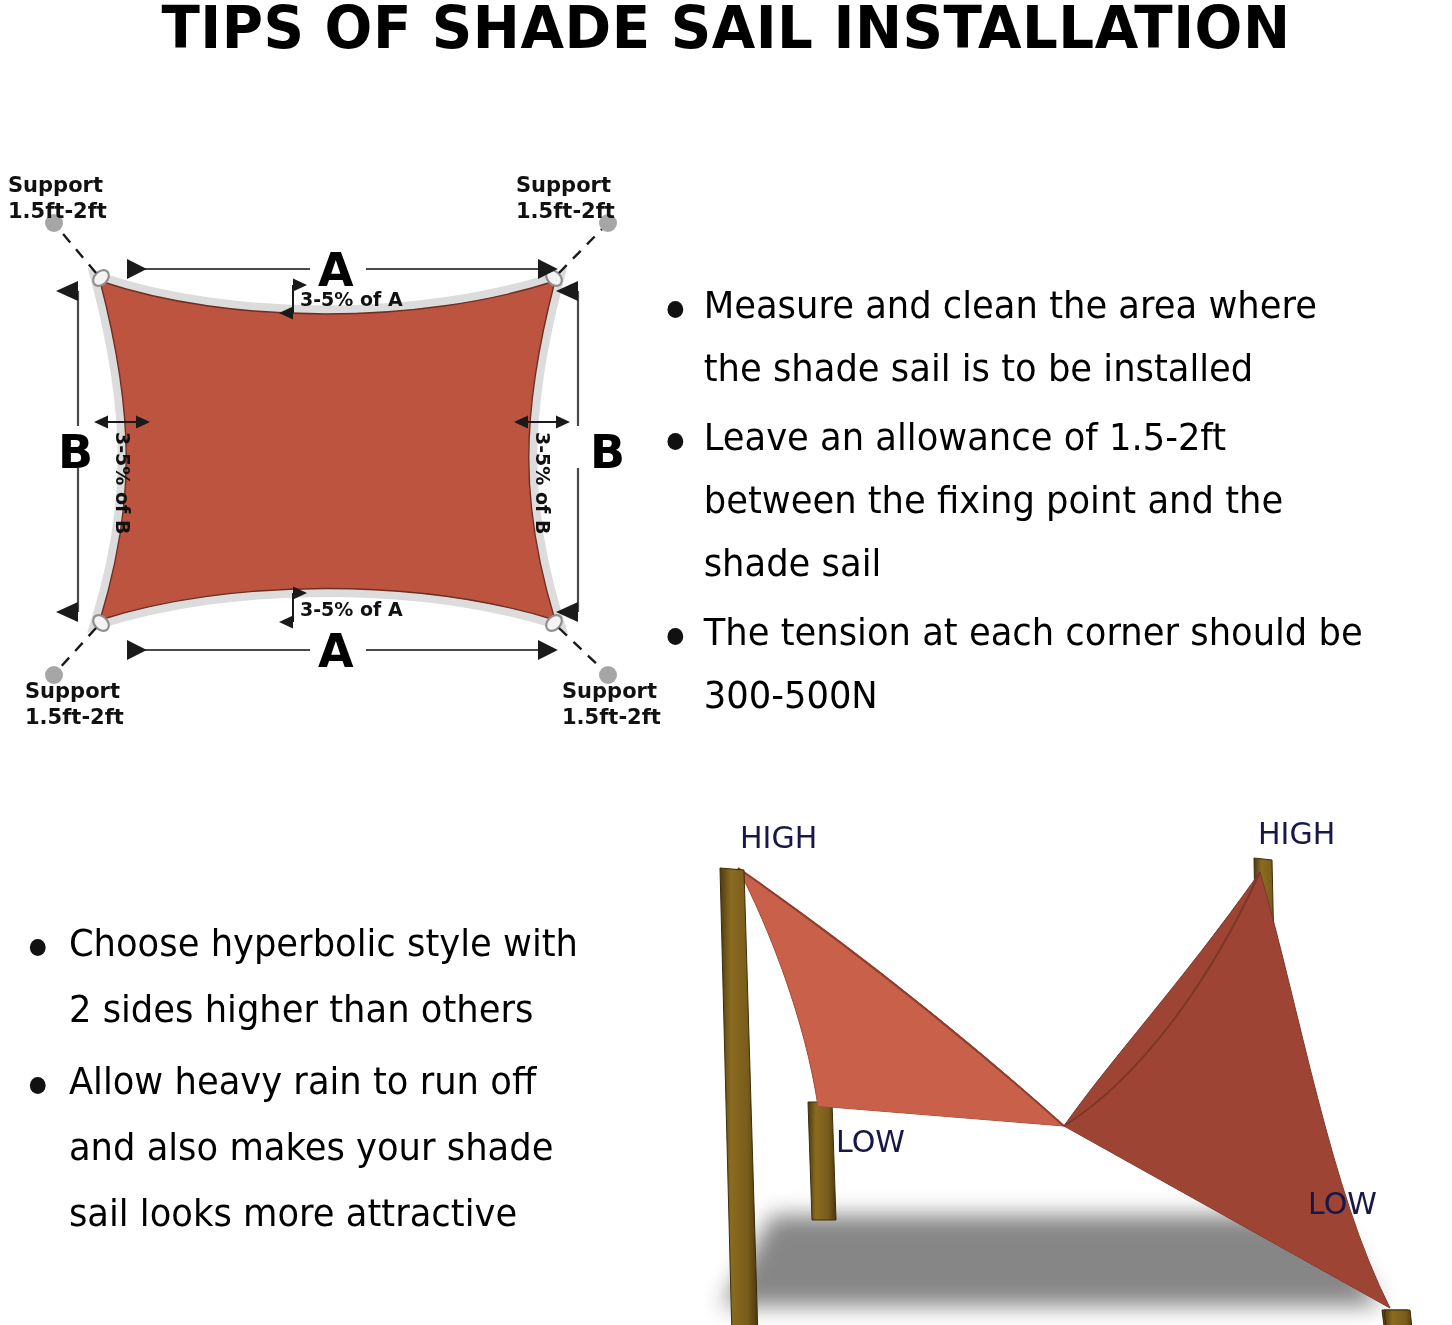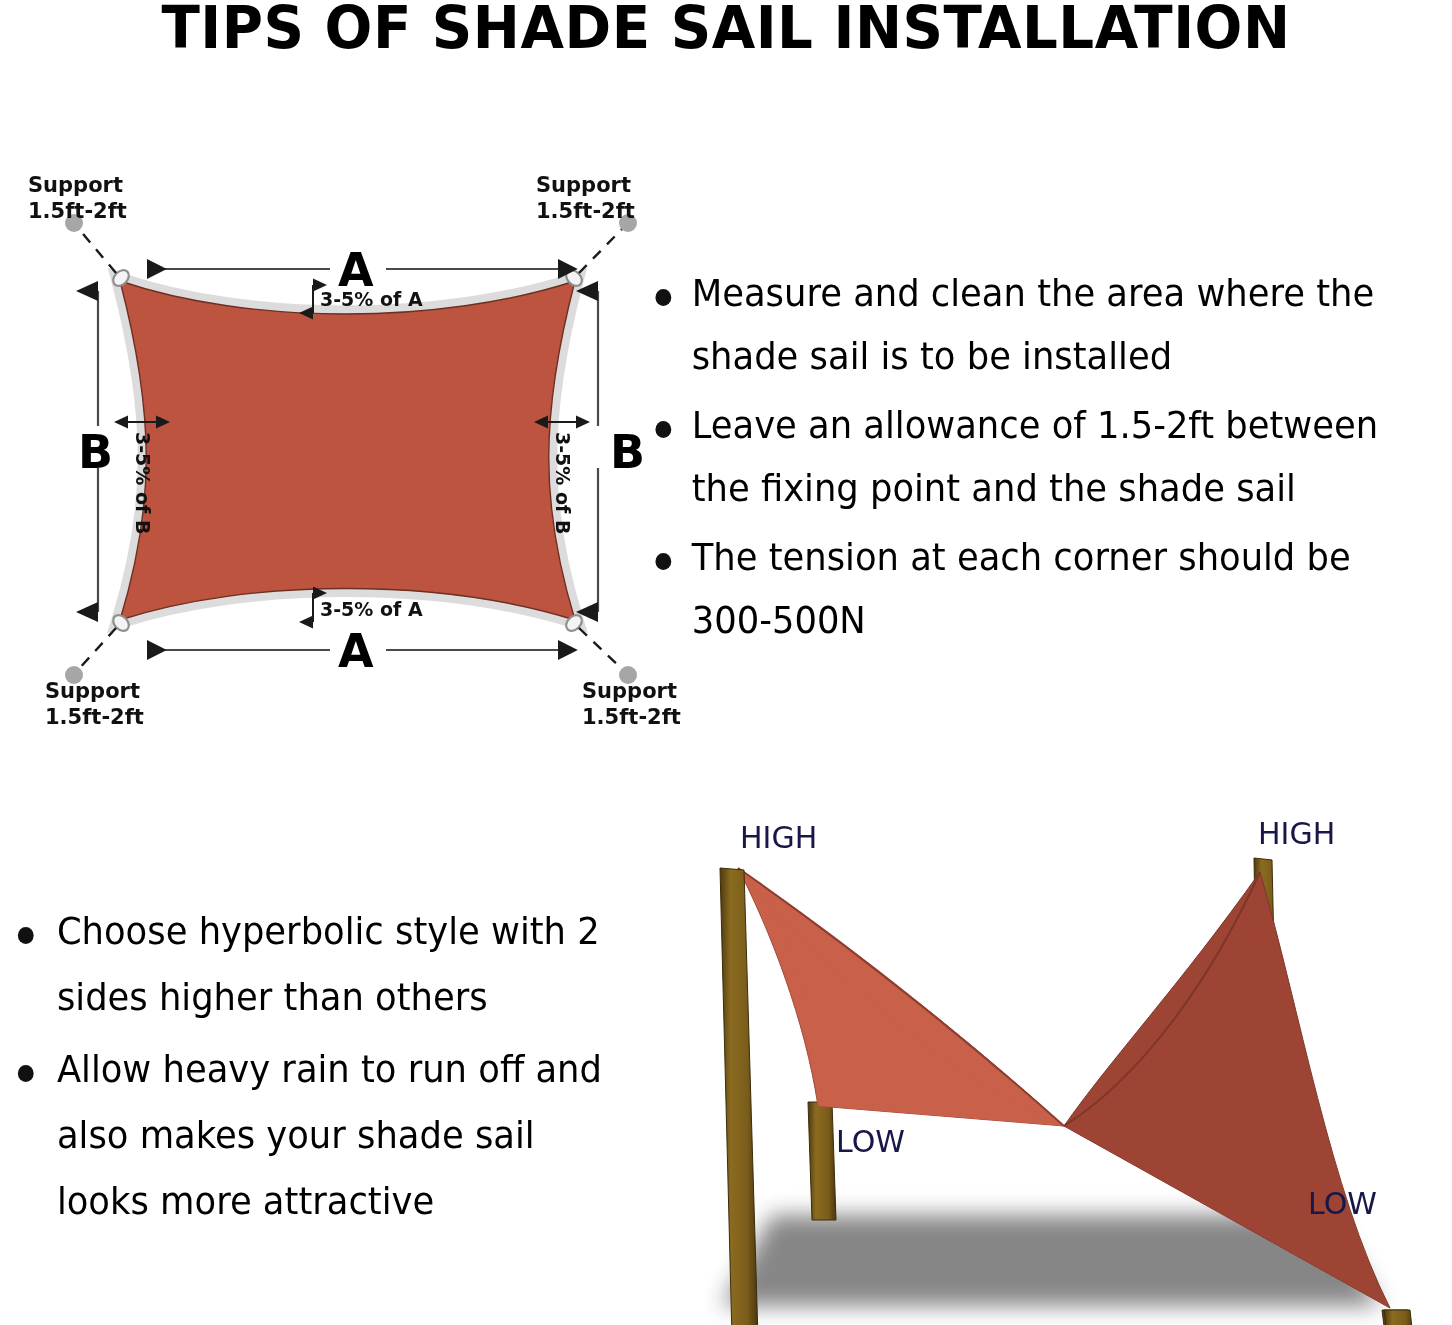--- a/index.html
+++ b/index.html
@@ -34,21 +34,20 @@
   }
 
   
   .panel { position: absolute; }
 
   #rect-diagram {
     left: 0px;
     top: 150px;
     width: 670px;
     height: 590px;
-    padding-left: 20px;
   }
   #rect-diagram svg { display: block; }
 
   #tips-list {
     left: 648px;
     top: 262px;
     width: 804px;
   }
   #bottom-notes {
     left: 16px;
@@ -59,21 +58,21 @@
     left: 660px;
     top: 810px;
     width: 792px;
     height: 539px;
   }
   #hypar-diagram svg { display: block; }
 
   
   ul.bullets {
     list-style: none;
-    margin: 0;
+    margin: 12px;
     padding: 0;
   }
   ul.bullets > li {
     position: relative;
     padding-left: 47px;
     margin: 0 0 6px 0;
     font-size: 38px;
     line-height: 63px;
     font-weight: 400;
     font-family: "DejaVu Sans", "Liberation Sans", sans-serif;

